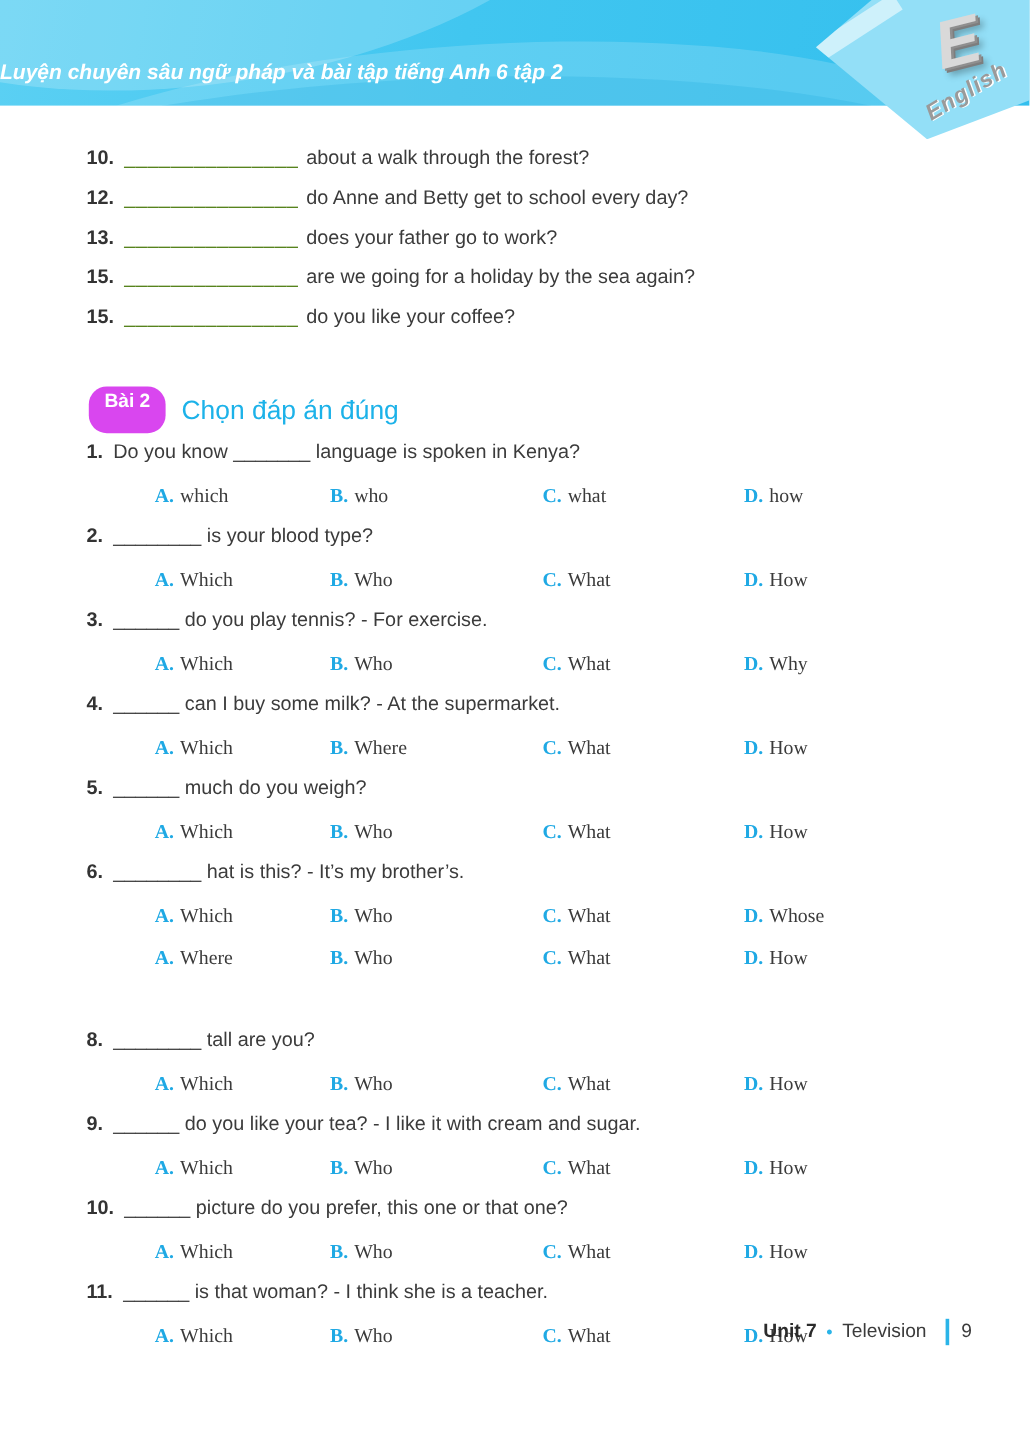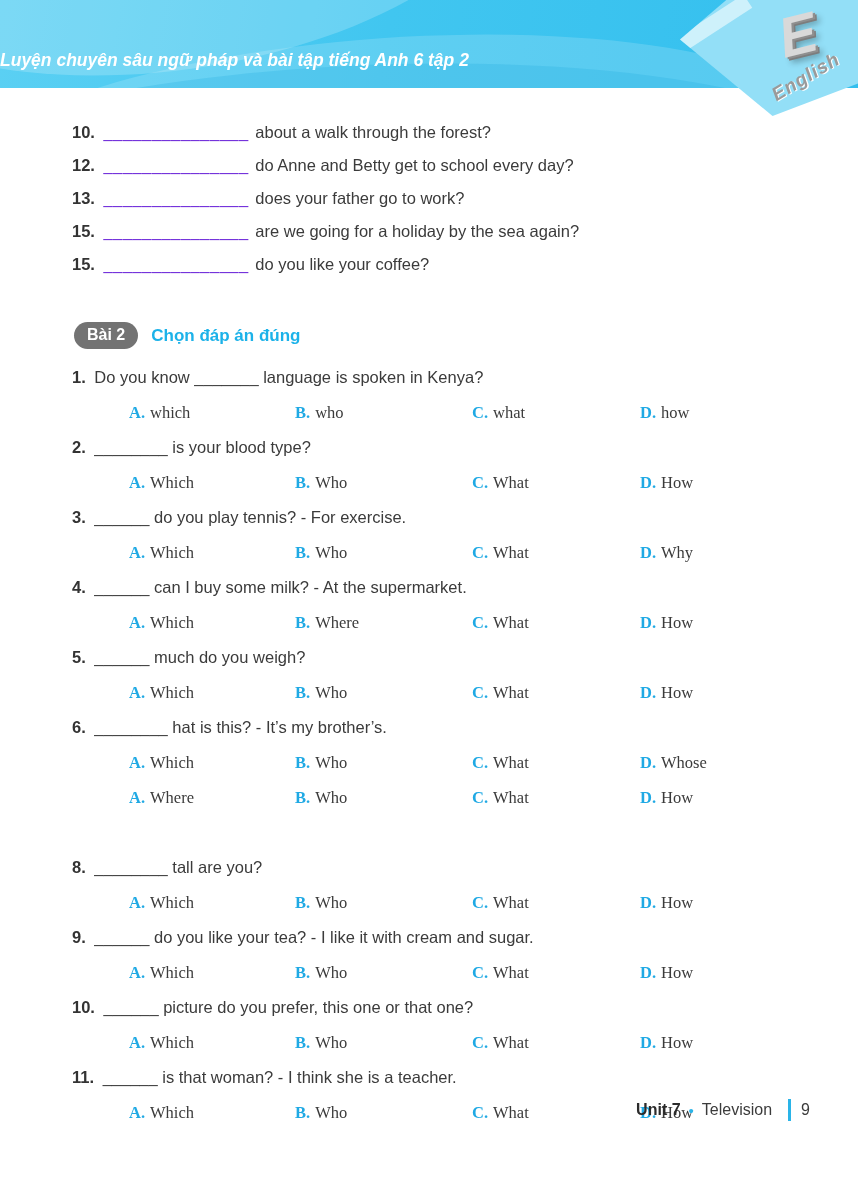--- a/index.html
+++ b/index.html
@@ -45,38 +45,38 @@
     position:absolute;top:66px;right:14px;
     font-size:19px;font-weight:bold;font-style:italic;color:#9a9a9a;
     transform:rotate(-31deg);
     text-shadow:1px 1px 0 #ffffff;
     letter-spacing:1px;
   }
   
   .fill-in{position:absolute;top:116px;left:72px;right:30px;}
   .fi-row{height:33px;line-height:33px;font-size:16.5px;white-space:nowrap;}
   .fi-num{font-weight:bold;color:#333333;margin-right:4px;}
-  .blank{letter-spacing:0.5px;color:#6d28d9;}
+  .blank{letter-spacing:0.5px;color:#4d7c0f;}
   .fi-text{margin-left:2px;}
   
   .ex2-header{position:absolute;top:322px;left:74px;display:flex;align-items:center;gap:13px;}
   .badge{
-    background:#737373;color:#ffffff;font-weight:bold;font-size:16px;
-    padding:3px 13px 4px 13px;border-radius:15px;line-height:20px;
-  }
-  .ex2-title{color:#1cb2e9;font-weight:bold;font-size:17px;}
+    background:#d946ef;color:#ffffff;font-weight:bold;font-size:16px;
+    padding:3px 13px 16px 13px;border-radius:15px;line-height:20px;
+  }
+  .ex2-title{color:#1cb2e9;font-weight:normal;font-size:22px;}
   
   .questions{position:absolute;top:360px;left:72px;right:20px;}
   .q-block{height:70px;}
   .q-line{height:35px;line-height:35px;font-size:16.5px;white-space:nowrap;}
   .q-num{font-weight:bold;color:#333333;margin-right:4px;}
   .opts{height:35px;line-height:35px;display:flex;padding-left:57px;font-size:16.5px;}
   .opt{white-space:nowrap;font-family:Liberation Serif, serif;}
   .opt:nth-child(1){width:146px;}
-  .opt:nth-child(2){width:157px;margin-left:20px;}
+  .opt:nth-child(2){width:157px;}
   .opt:nth-child(3){width:168px;margin-left:20px;}
   .opt-letter{color:#1fa9e4;font-weight:bold;margin-right:5px;}
   
   .footer{
     position:absolute;top:1095px;right:48px;height:30px;
     display:flex;align-items:center;font-size:16px;
   }
   .footer-unit{font-weight:bold;color:#2b2b2b;}
   .footer-dot{color:#2ab4e8;margin:0 8px;font-size:15px;}
   .footer-topic{color:#3b3b3b;}

